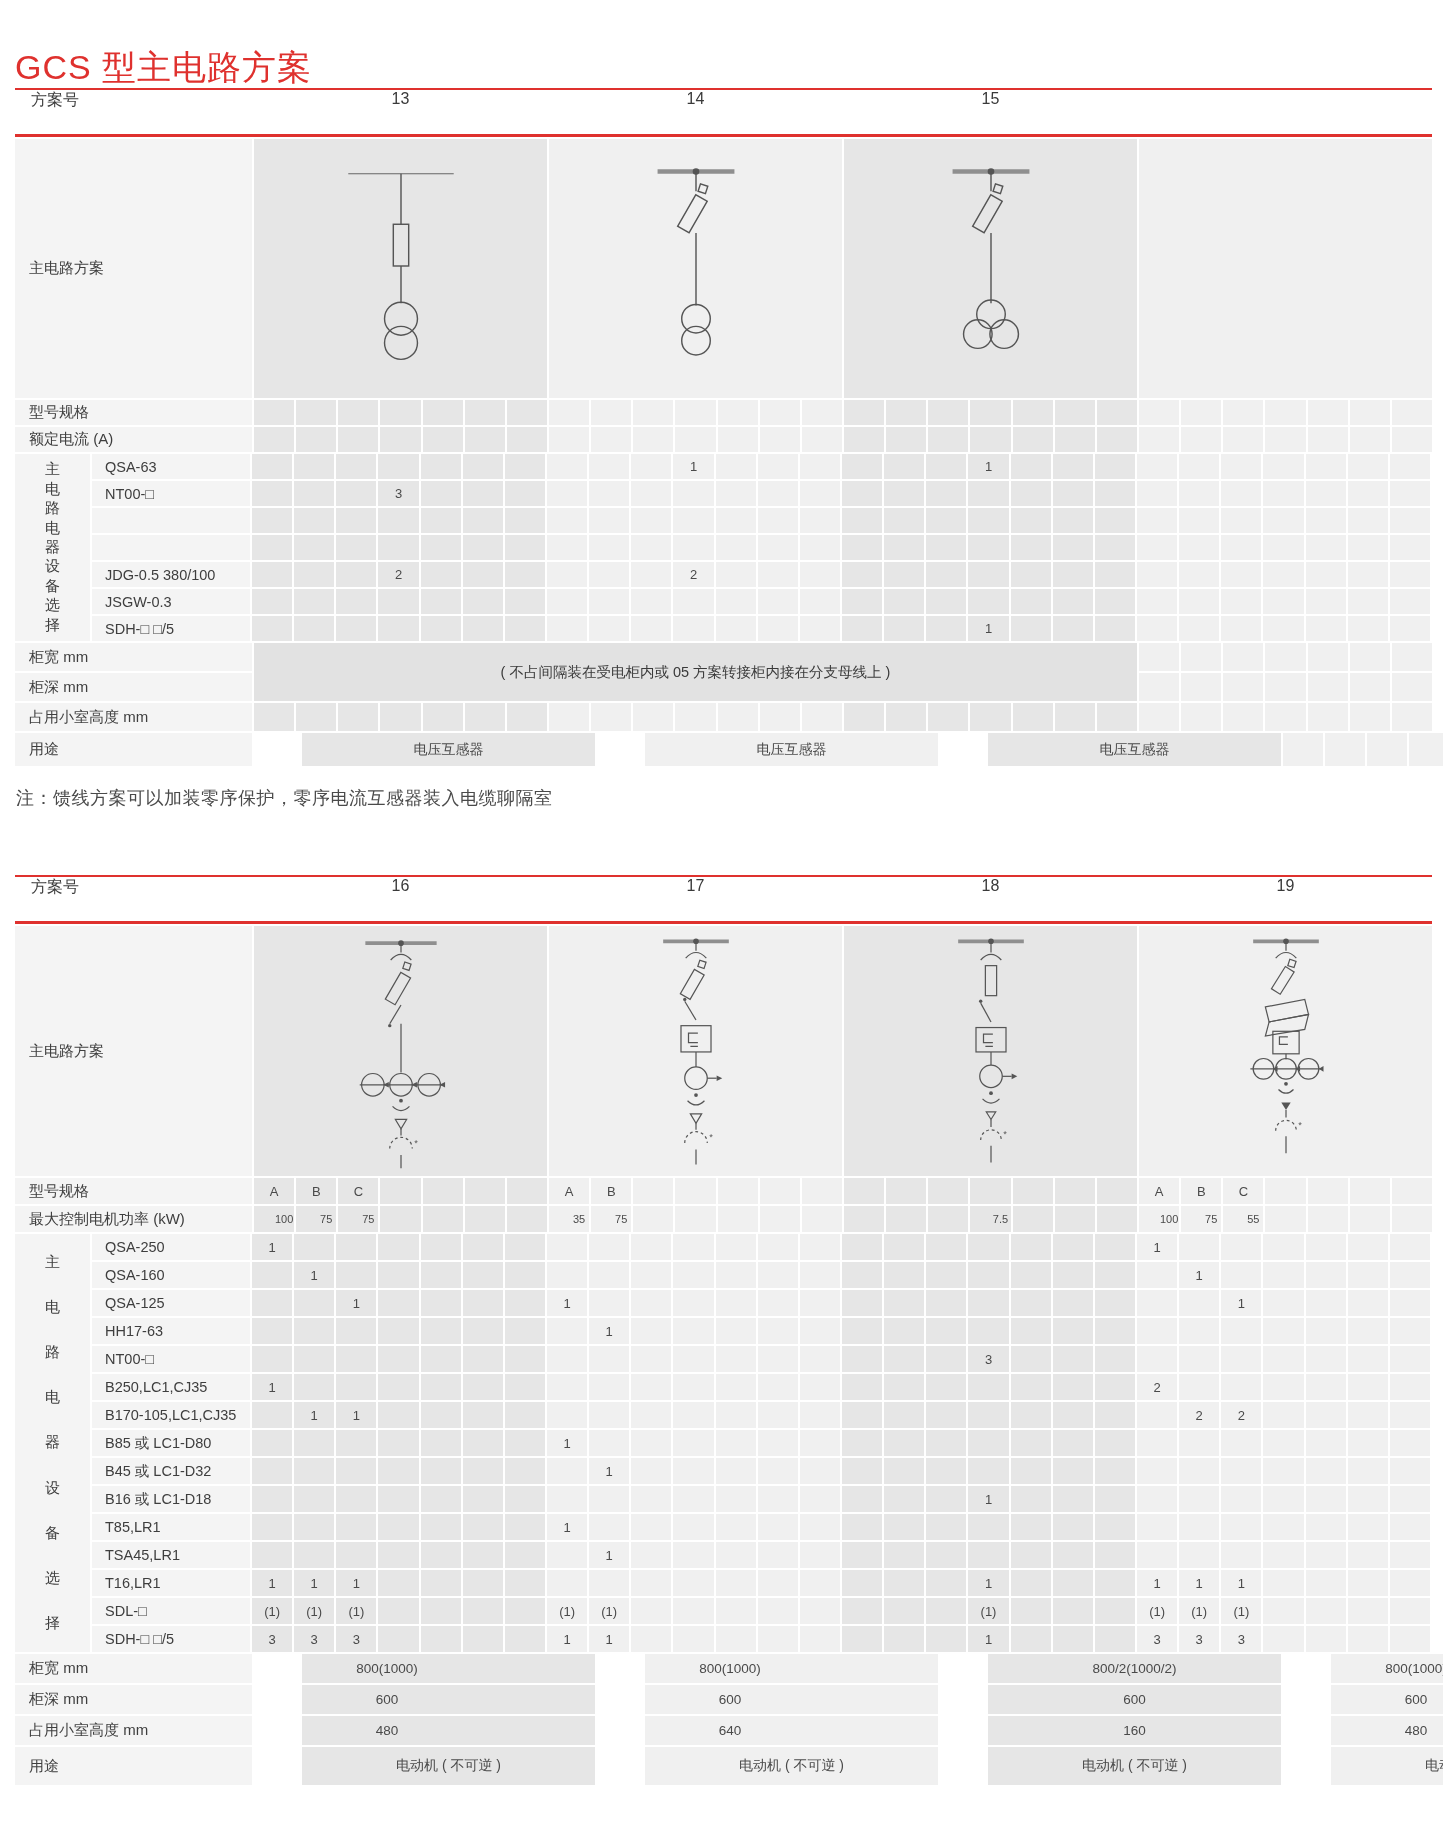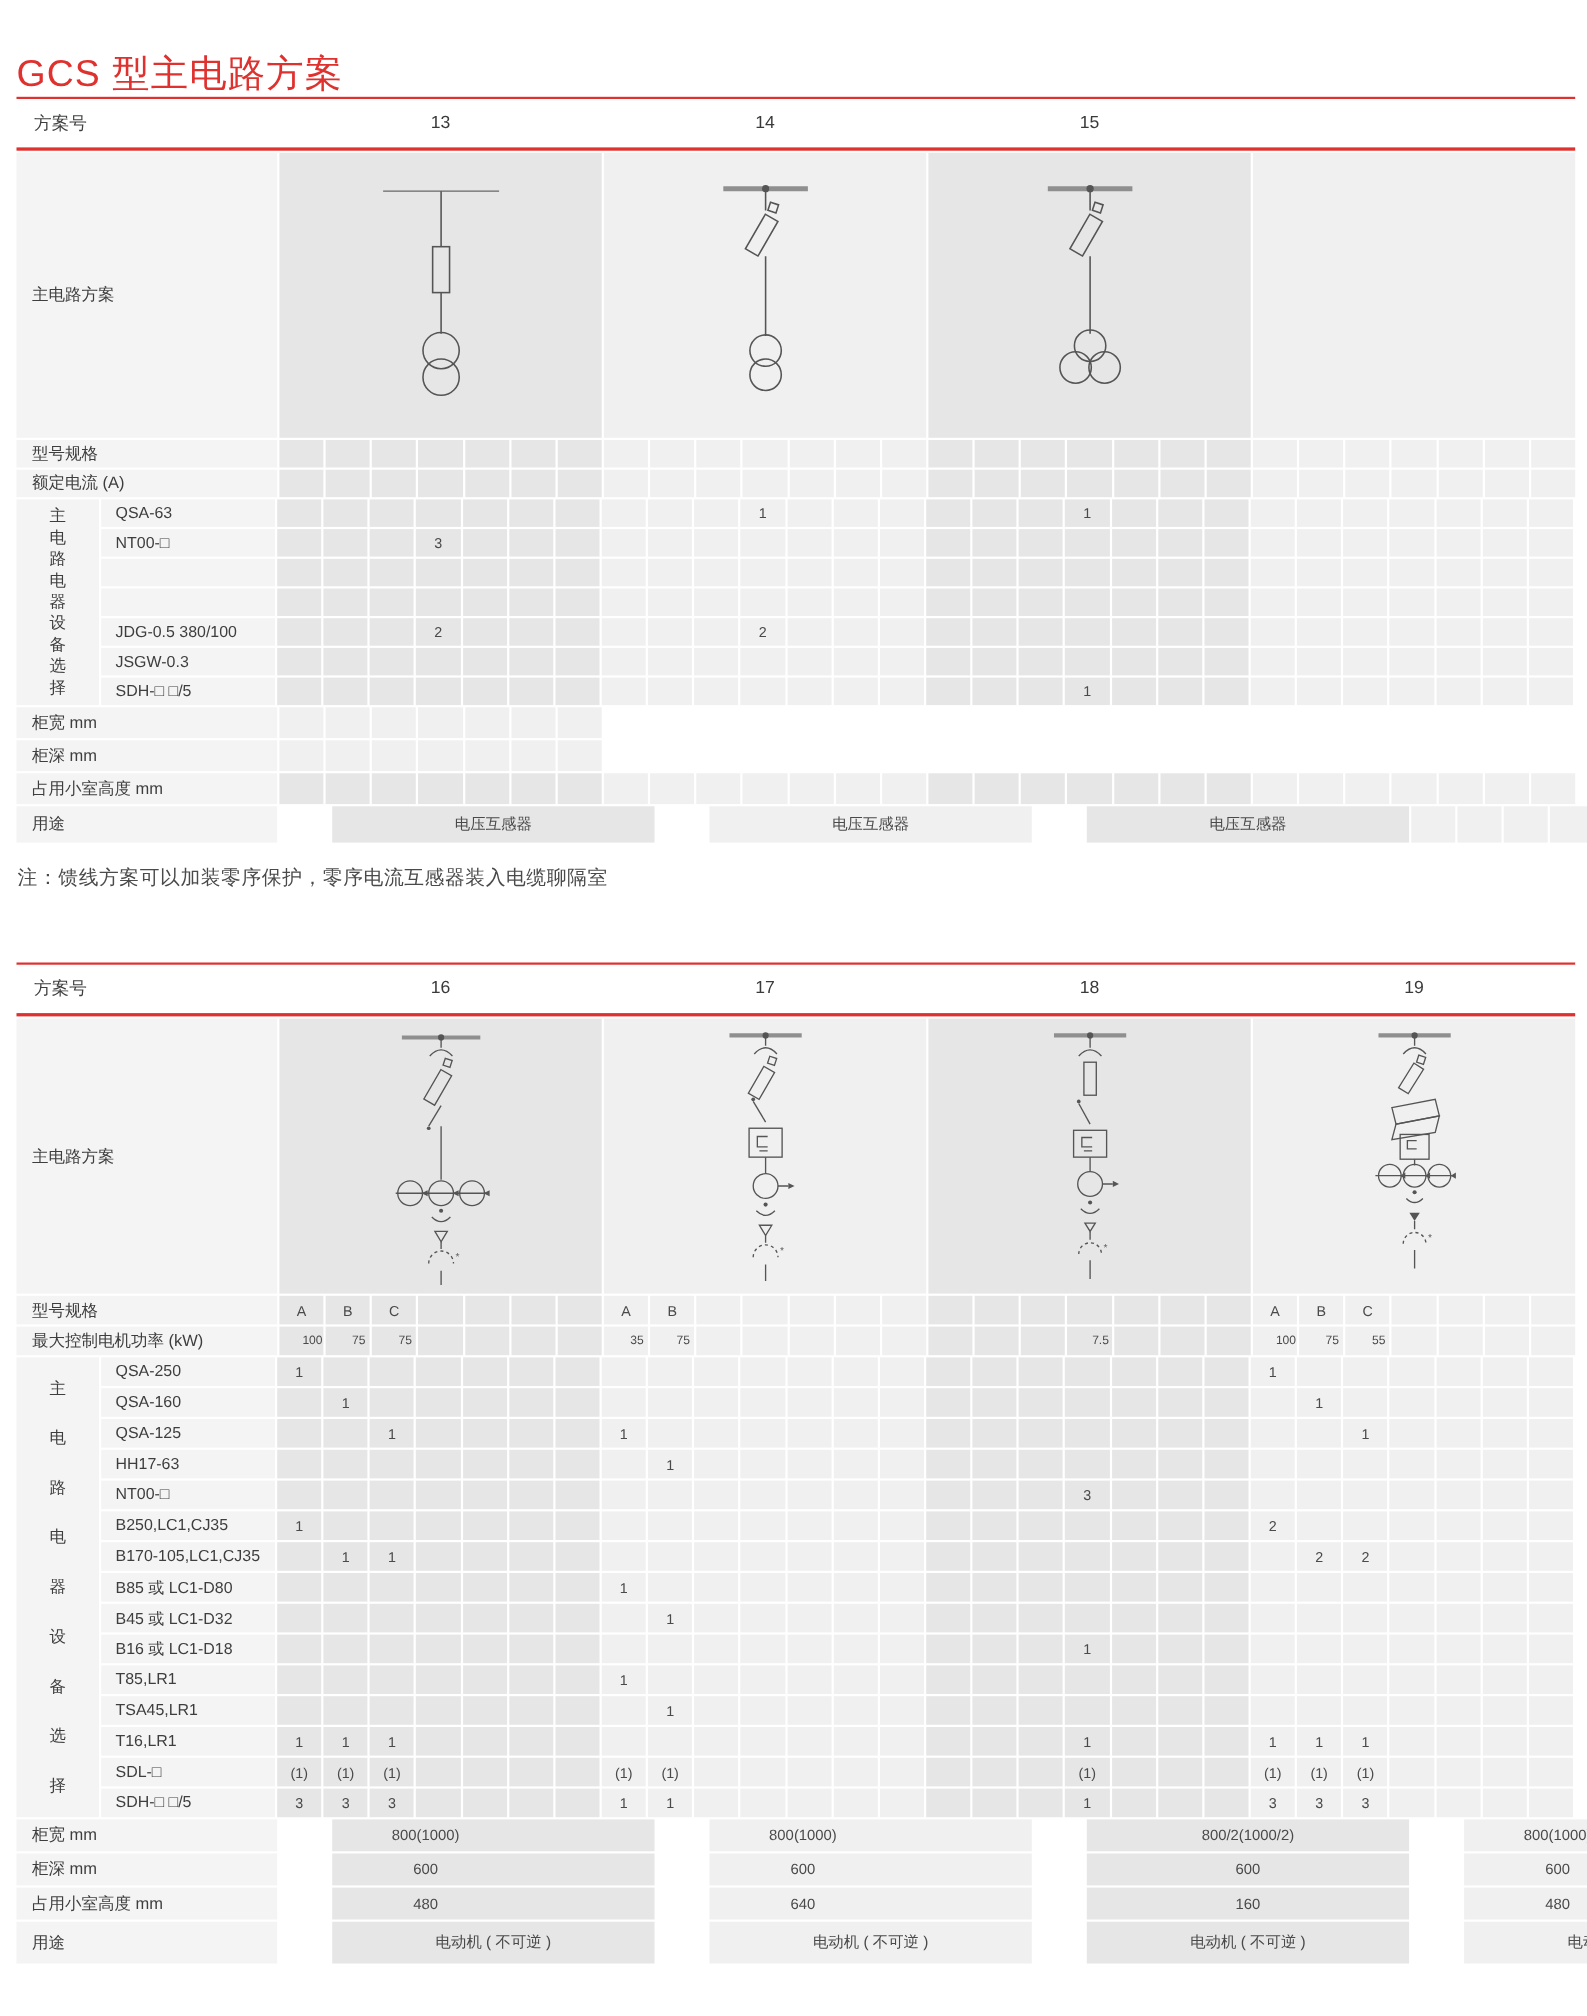--- a/index.html
+++ b/index.html
@@ -13,21 +13,21 @@
     overflow:hidden;
   }
   .title{
     position:absolute;top:28px;left:15px;font-size:34px;line-height:32px;
     color:var(--red);font-weight:400;letter-spacing:1px;
   }
   .tbl{position:absolute;left:15px;width:1417px;}
   #t1{top:88px;} #t2{top:875px;}
   .head{
     height:44px;border-top:2px solid var(--red);border-bottom:3px solid var(--red);
-    display:flex;align-items:center;gap:2px;
+    display:flex;align-items:flex-start;gap:2px;
   }
   .head .hlab{width:237px;flex:none;padding-left:16px;box-sizing:border-box;font-size:16px;}
   .hnum{width:293px;flex:none;text-align:center;font-size:16px;color:#3a3a3a;}
   .rows{display:flex;flex-direction:column;gap:2px;padding-top:2px;position:relative;}
   .row{display:flex;gap:2px;height:25px;}
   #t2 .row{height:26px;}
   .row.diag{align-items:stretch;}
   .lab{
     width:237px;flex:none;background:var(--lab);display:flex;align-items:center;
     padding-left:14px;box-sizing:border-box;font-size:15px;color:var(--txt);
@@ -481,20 +481,21 @@
           <div class="sub"></div>
           <div class="sub"></div>
           <div class="sub"></div>
         </div>
       </div>
       <div class="mrow">
         <div class="mlabs">
           <div class="lab">柜宽 mm</div>
           <div class="lab">柜深 mm</div>
         </div>
+        <div class="mnote">( 不占间隔装在受电柜内或 05 方案转接柜内接在分支母线上 )</div>
         <div class="mtail">
           <div class="ftail">
             <div class="sub"></div>
             <div class="sub"></div>
             <div class="sub"></div>
             <div class="sub"></div>
             <div class="sub"></div>
             <div class="sub"></div>
             <div class="sub"></div>
           </div>

